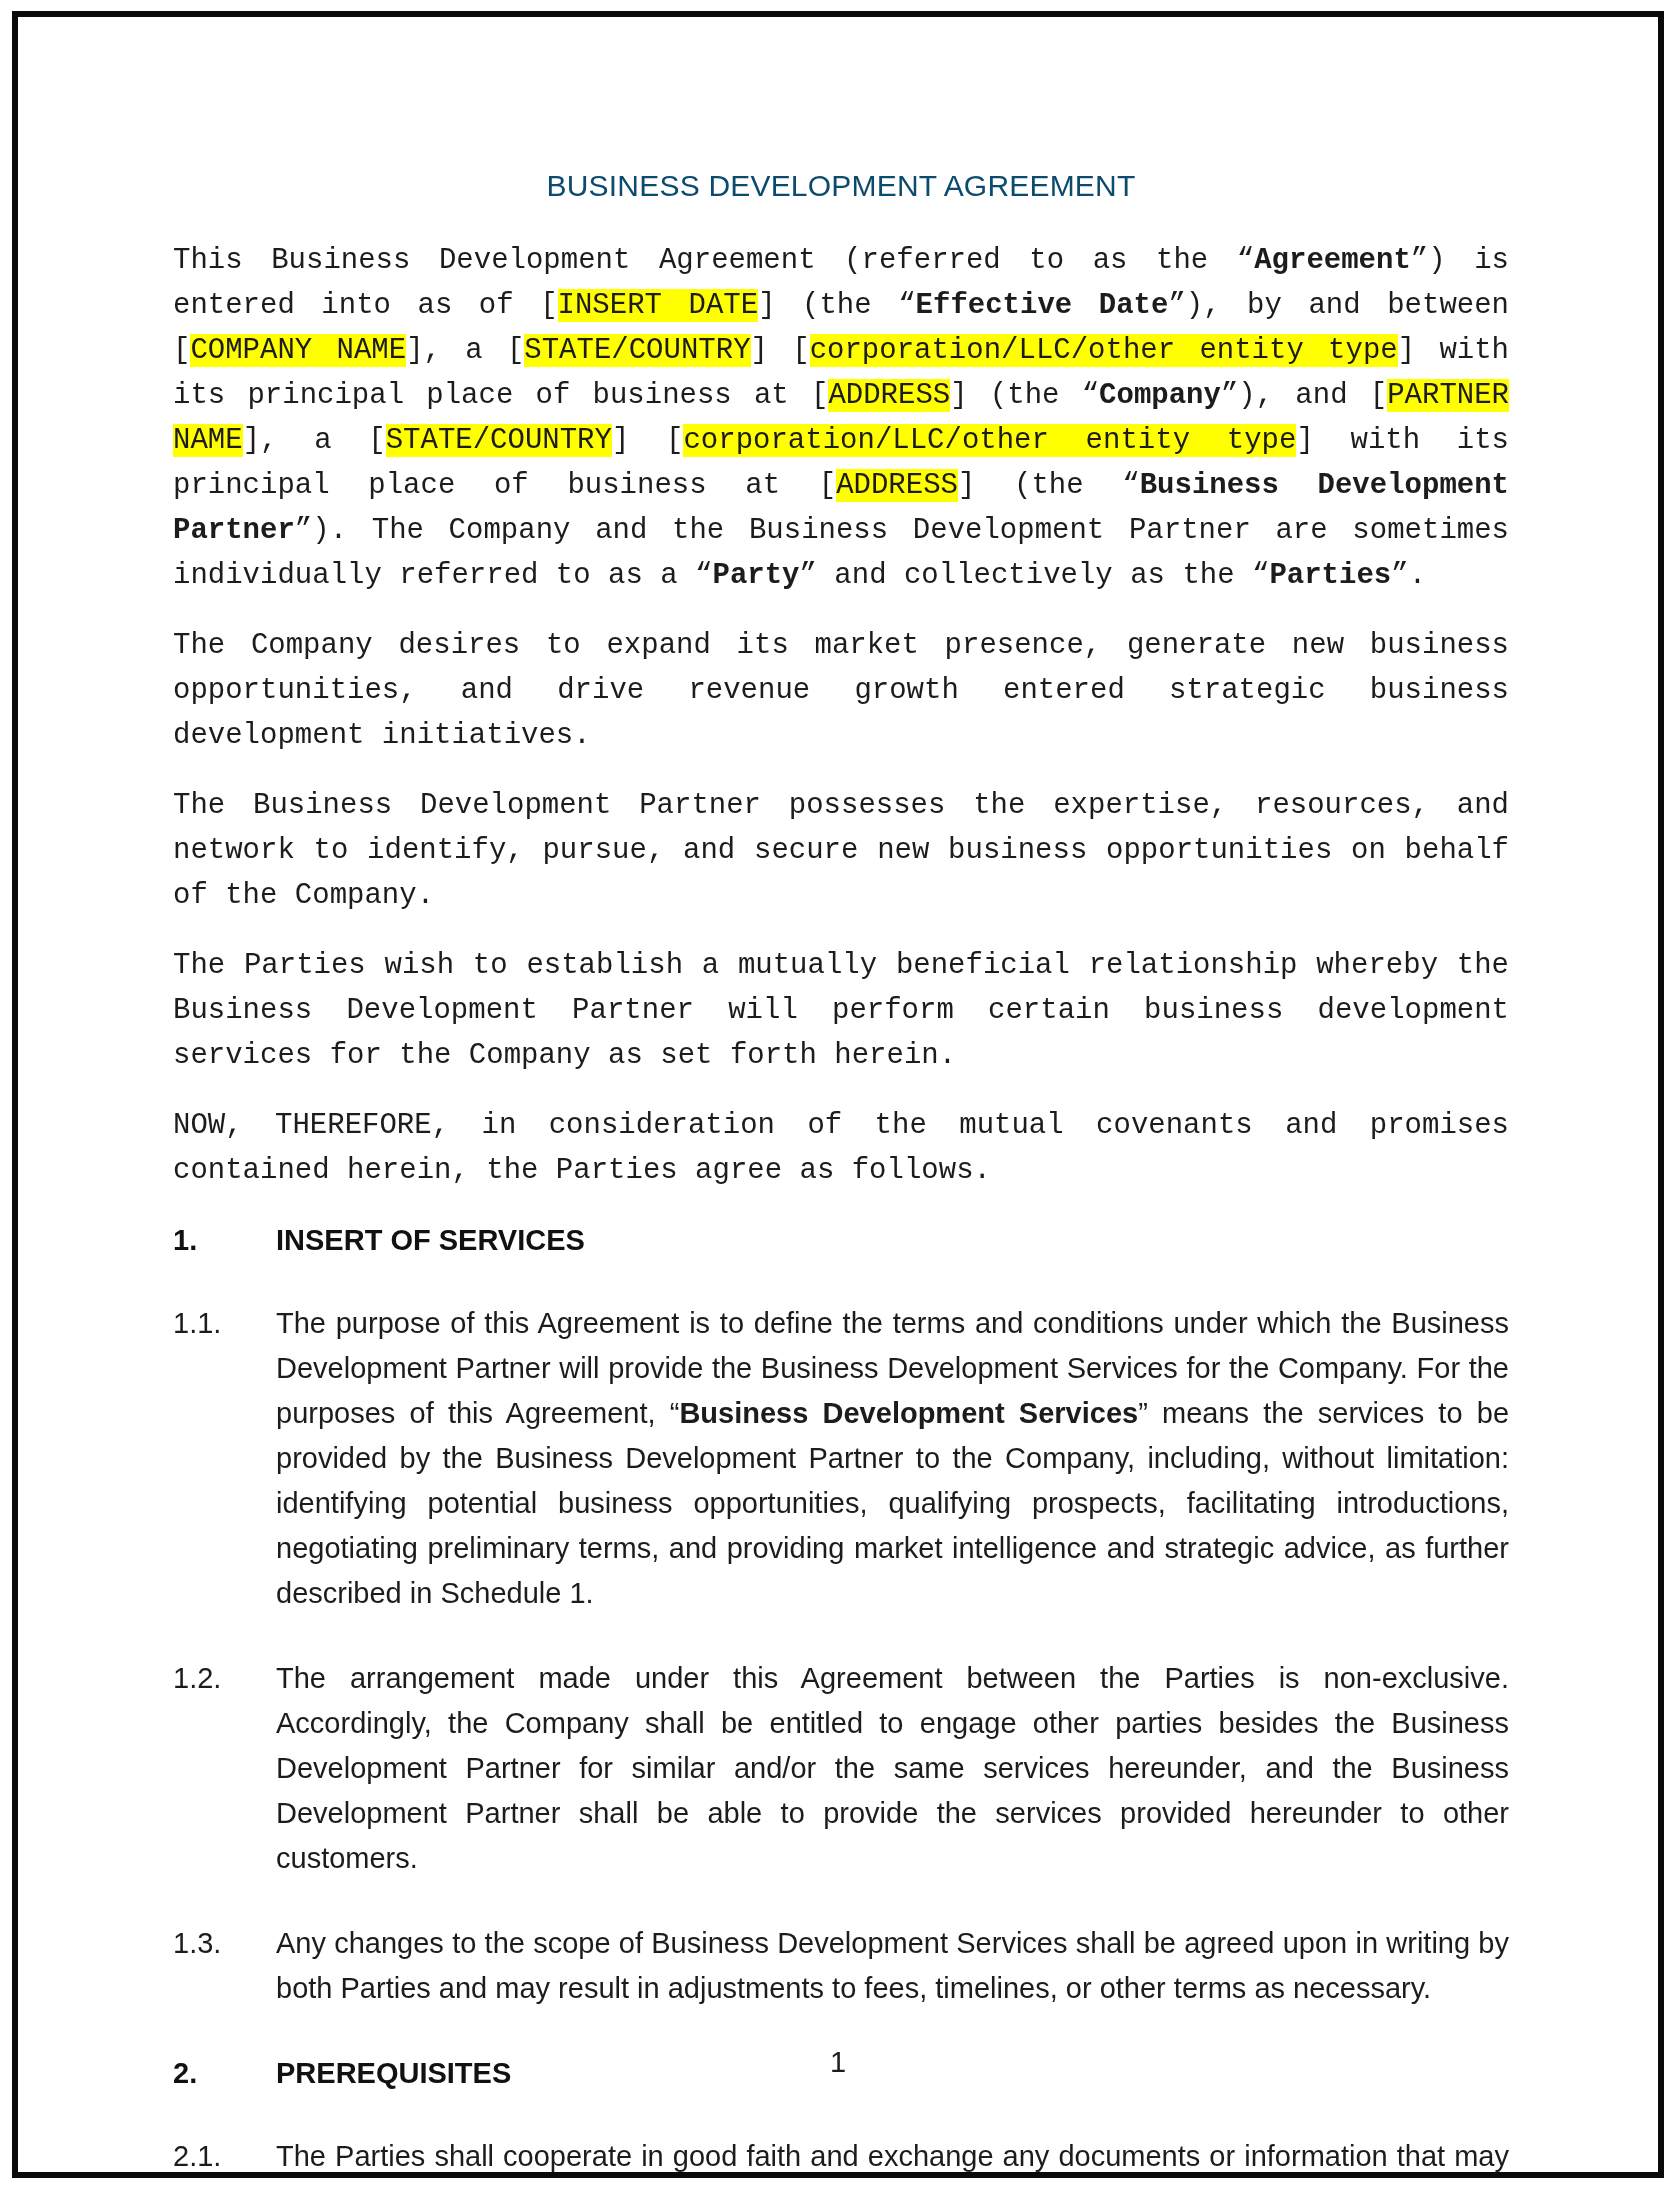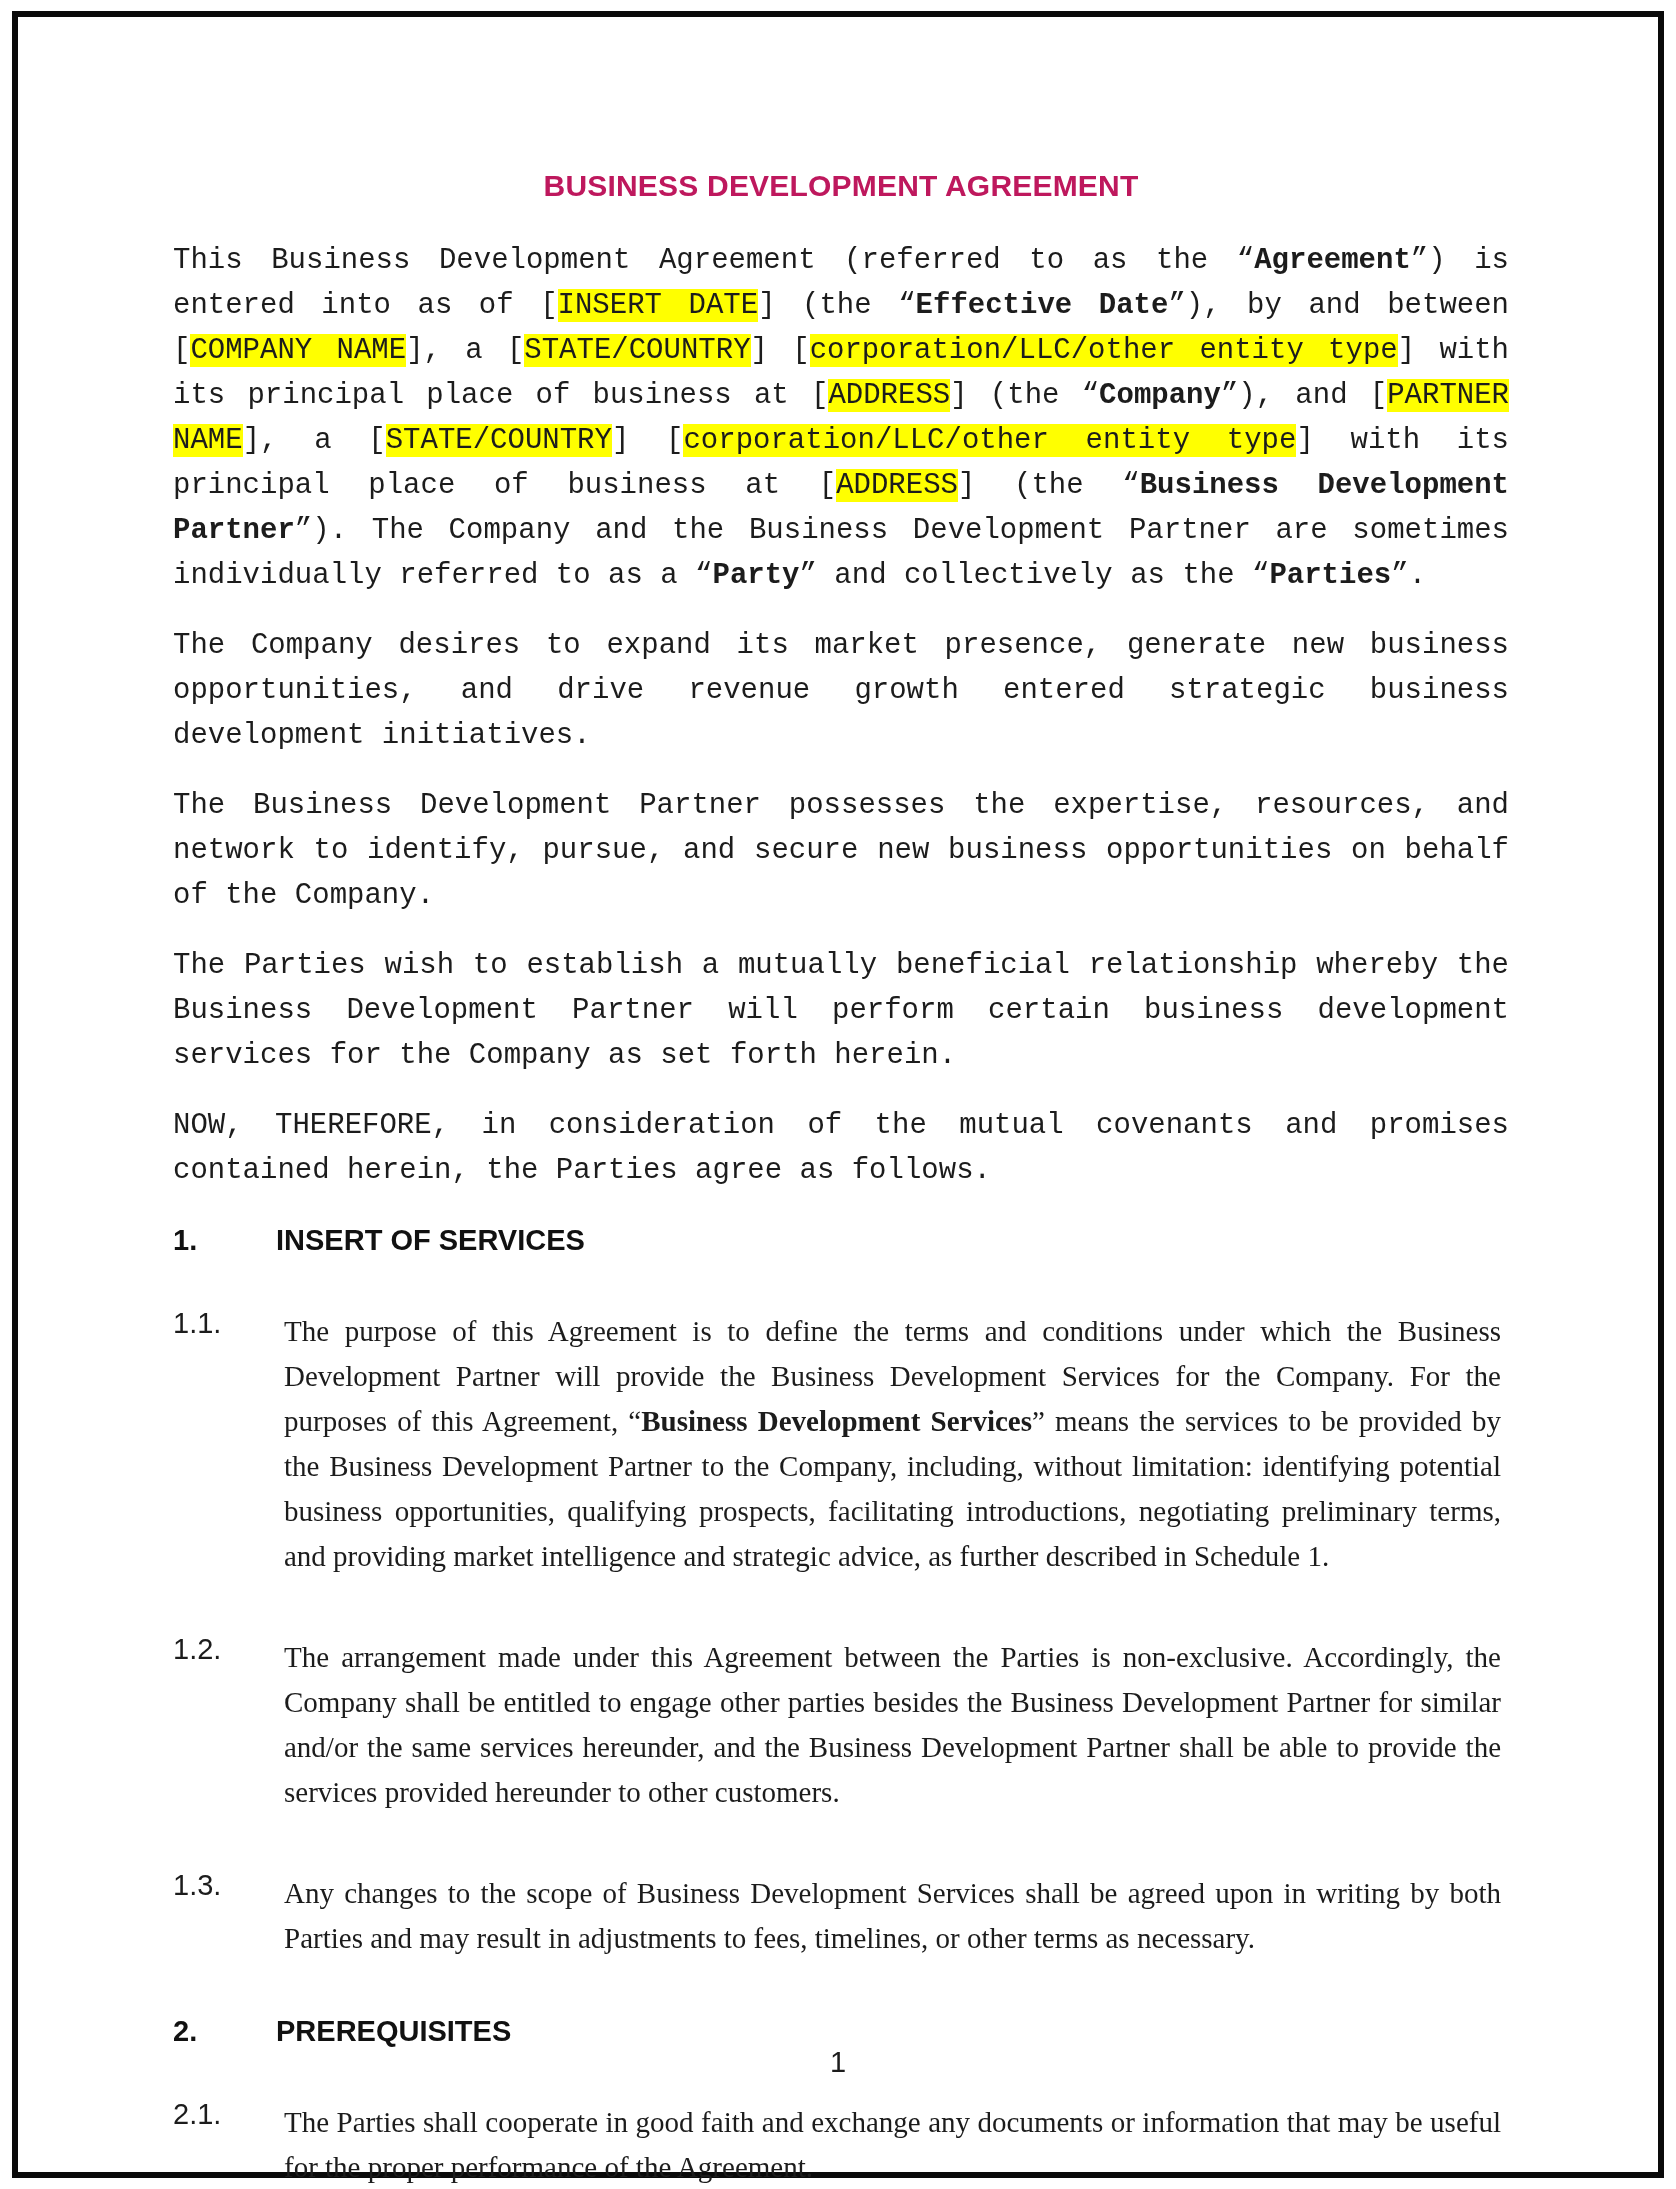--- a/index.html
+++ b/index.html
@@ -25,25 +25,25 @@
   }
   .content {
     position: absolute;
     left: 173px;
     top: 0;
     width: 1336px;
     padding-top: 169px;
   }
   .title {
     font-size: 30px;
-    font-weight: bold;
+    font-weight: normal;
     text-align: center;
     letter-spacing: 0.2px;
     margin: 0 0 35px 0;
-    color: #be185d;
+    color: #0c4a6e;
   }
   .para {
     font-size: 29px;
     line-height: 45px;
     text-align: justify;
     margin: 0 0 25px 0;
     font-family: Liberation Mono, monospace;
   }
   .section-heading {
     display: grid;
@@ -60,22 +60,21 @@
     margin: 0 0 40px 0;
   }
   .clause-number, .heading-number {
     font-size: 29px;
     line-height: 45px;
   }
   .clause-text {
     font-size: 29px;
     line-height: 45px;
     text-align: justify;
-    margin: 8px;
-    font-family: Liberation Serif, serif;
+    margin: 0;
   }
   .bold { font-weight: bold; }
   .highlight { background-color: var(--hl, #ffff00); }
   .page-number {
     position: absolute;
     top: 2040px;
     left: 0;
     width: 100%;
     text-align: center;
     font-size: 29px;

